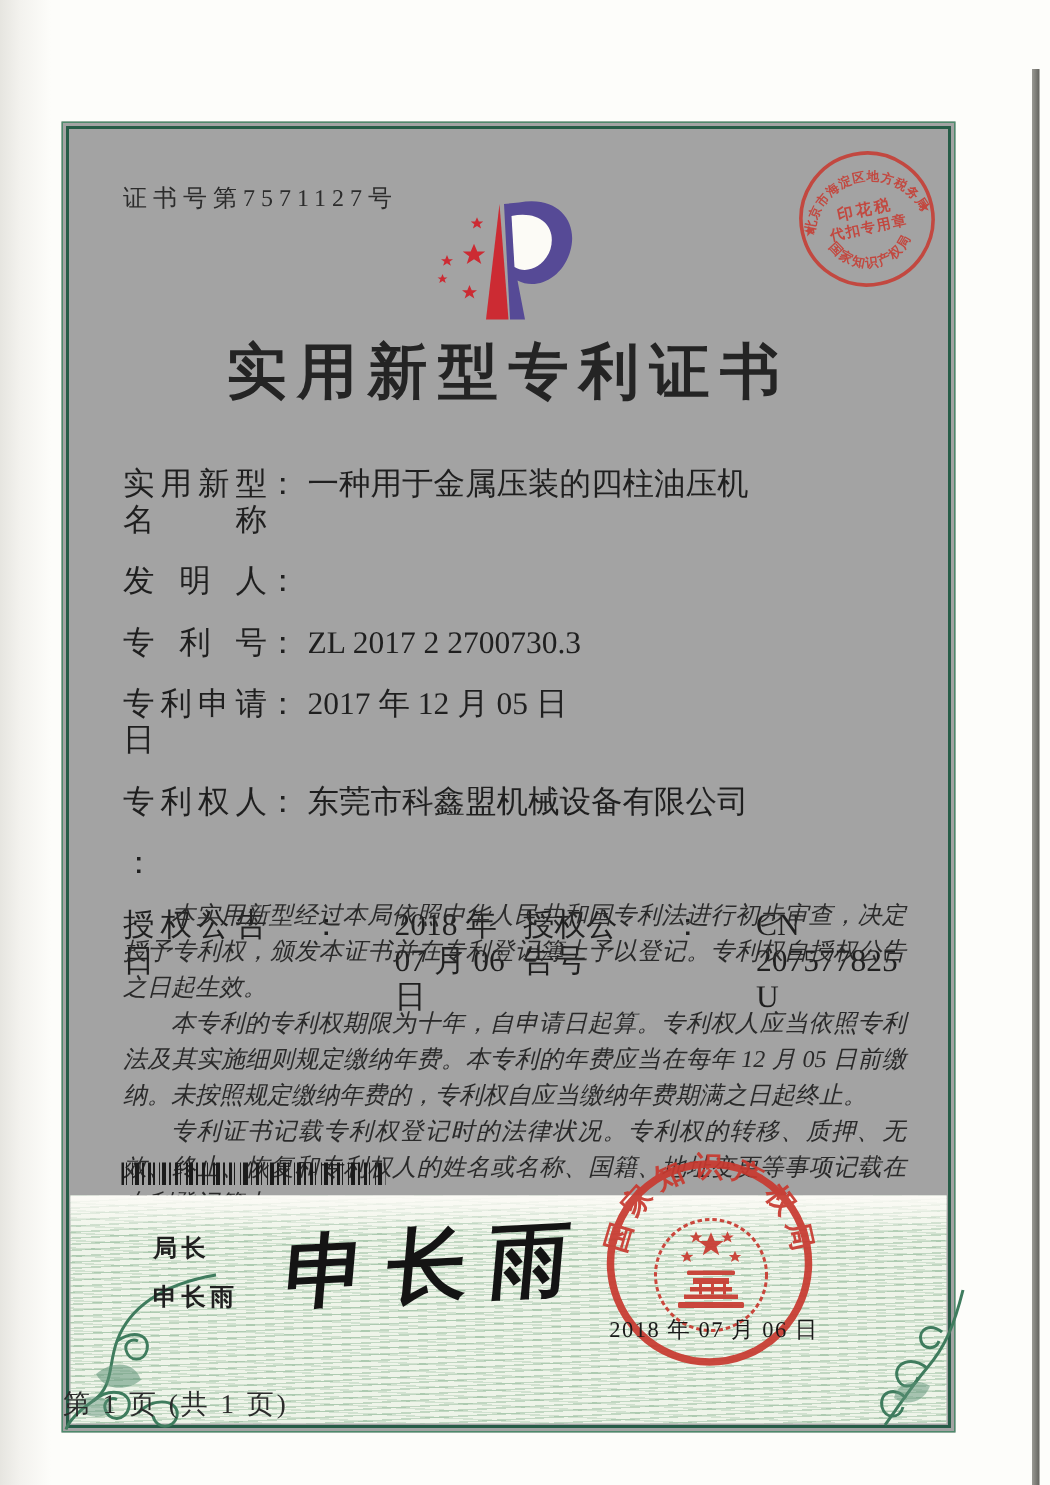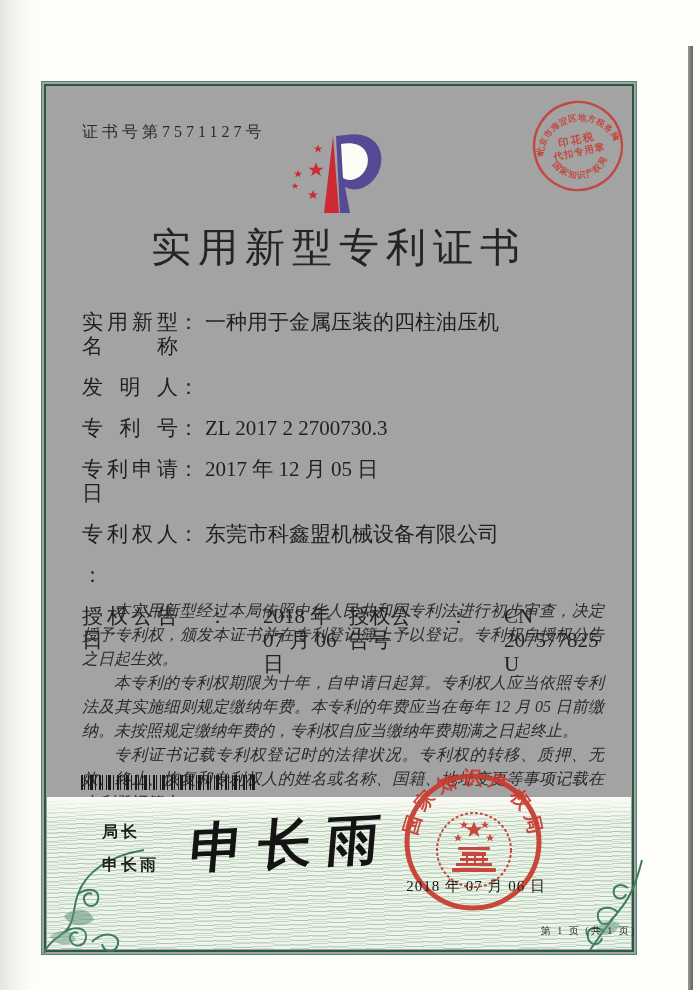--- a/index.html
+++ b/index.html
@@ -20,21 +20,21 @@
   .frame-inner{position:absolute;inset:2px;border:2px solid #265c47;}
   
   .cert-no{position:absolute;left:40px;top:40px;font-size:16px;letter-spacing:4px;color:#2c2c2c;}
   
   .logo{position:absolute;left:50%;top:46px;transform:translateX(-50%);}
   
   .tax-stamp{position:absolute;left:486px;top:14px;width:100px;height:100px;
     transform:rotate(-12deg);opacity:.85;}
   
   .title{position:absolute;left:0;top:138px;width:100%;text-align:center;
-    font-size:40px;font-weight:400;letter-spacing:7px;color:#242424;}
+    font-size:40px;font-weight:700;letter-spacing:7px;color:#242424;}
   
   .fields{position:absolute;left:40px;top:228px;width:522px;font-size:21px;line-height:24px;color:#1f1f1f;}
   .row{display:flex;margin-bottom:17px;}
   .flabel{flex:none;display:inline-block;width:96px;text-align:justify;text-align-last:justify;}
   .colon{flex:none;margin-right:6px;}
   .fvalue{flex:1;}
   .row-split{justify-content:space-between;margin-bottom:0;}
   .pair{display:flex;gap:29px;}
   
   .legal{position:absolute;left:40px;top:517px;width:522px;font-size:16px;line-height:24px;
@@ -65,22 +65,22 @@
     font-size:54px;font-weight:600;color:#141414;letter-spacing:14px;
     transform:rotate(-3deg) skewX(-8deg);white-space:nowrap;}
   
   .seal{position:absolute;left:359px;top:686px;width:150px;height:150px;z-index:6;opacity:.92;}
   .seal-date{position:absolute;left:352px;top:795px;width:164px;z-index:7;text-align:center;
     font-size:15px;color:#191919;letter-spacing:1px;white-space:nowrap;}
   
   .orn-bl{position:absolute;left:-6px;top:762px;z-index:4;}
   .orn-br{position:absolute;left:542px;top:776px;z-index:4;}
   
-  .footer{position:absolute;left:0;top:842px;width:100%;z-index:5;text-align:right;
-    font-size:10px;color:#2b2b2b;letter-spacing:2px;}
+  .footer{position:absolute;left:0;top:842px;width:100%;z-index:5;text-align:left;
+    font-size:18px;color:#2b2b2b;letter-spacing:2px;}
   .hidden-defs{position:absolute;width:0;height:0;}
 </style>
 </head>
 <body>
 
 <svg class="hidden-defs" aria-hidden="true">
   <defs>
     <polygon id="star5" points="0,-10 2.94,-3.09 10,-3.09 4.28,1.18 6.47,8.09 0,3.82 -6.47,8.09 -4.28,1.18 -10,-3.09 -2.94,-3.09"></polygon>
     <path id="arcTopSeal" d="M16,72 A56,56 0 0 1 128,72" fill="none"></path>
     <path id="arcTopStamp" d="M13,54 A38,38 0 0 1 87,54" fill="none"></path>

